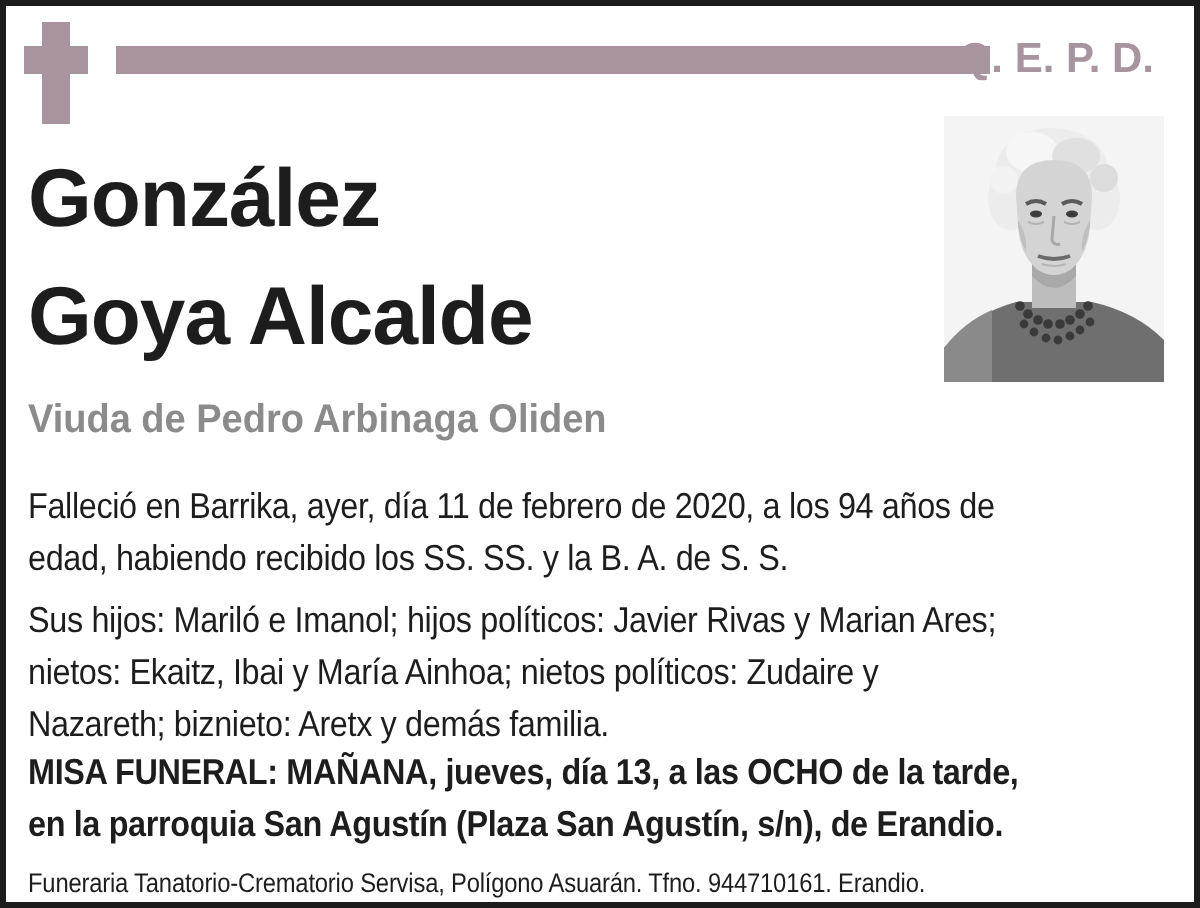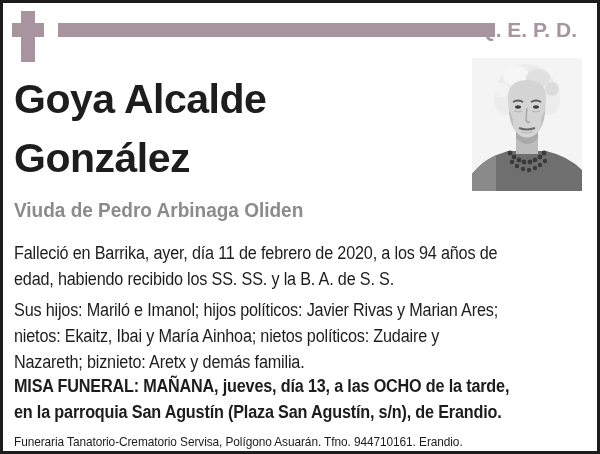--- a/index.html
+++ b/index.html
@@ -125,22 +125,22 @@
         <circle cx="51" cy="111" r="2.2"></circle>
           <circle cx="57" cy="112" r="2.2"></circle>
         <circle cx="63" cy="110" r="2.2"></circle>
           <circle cx="68" cy="107" r="2.2"></circle>
         <circle cx="73" cy="103" r="2.2"></circle>
       </g>
     </svg>
   </div>
 
   <div class="name">
+    <div class="line">González</div>
     <div class="line">Goya Alcalde</div>
-    <div class="line">González</div>
   </div>
 
   <div class="relation">Viuda de Pedro Arbinaga Oliden</div>
 
   <div class="para death">
     <div class="line">Falleció en Barrika, ayer, día 11 de febrero de 2020, a los 94 años de</div>
     <div class="line">edad, habiendo recibido los SS. SS. y la B. A. de S. S.</div>
   </div>
 
   <div class="para family">

